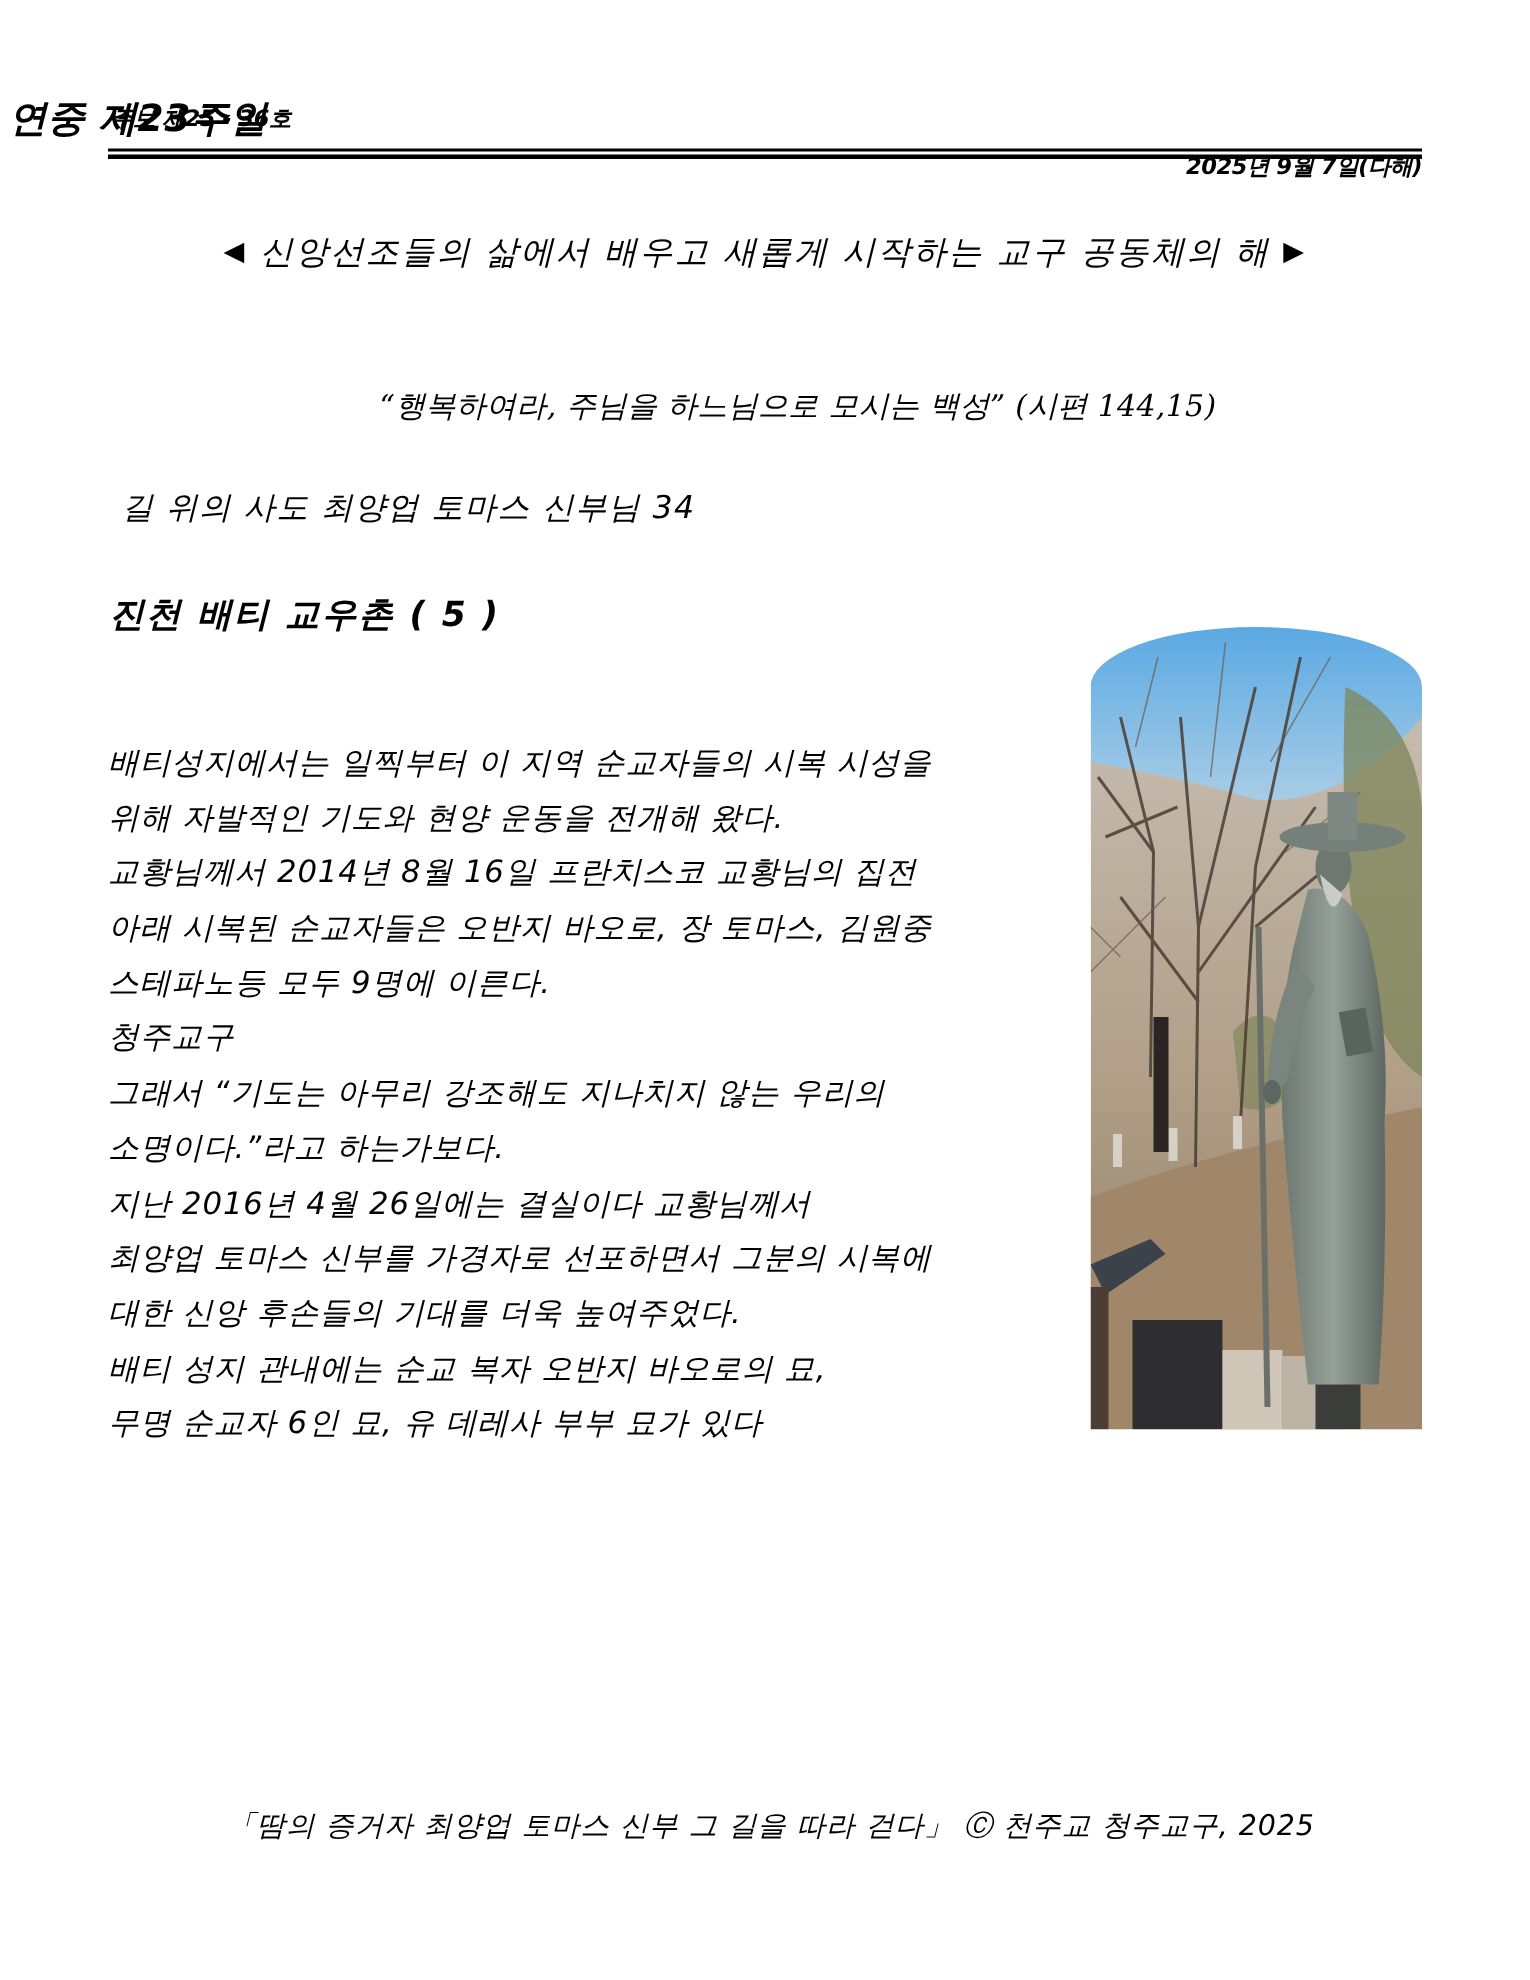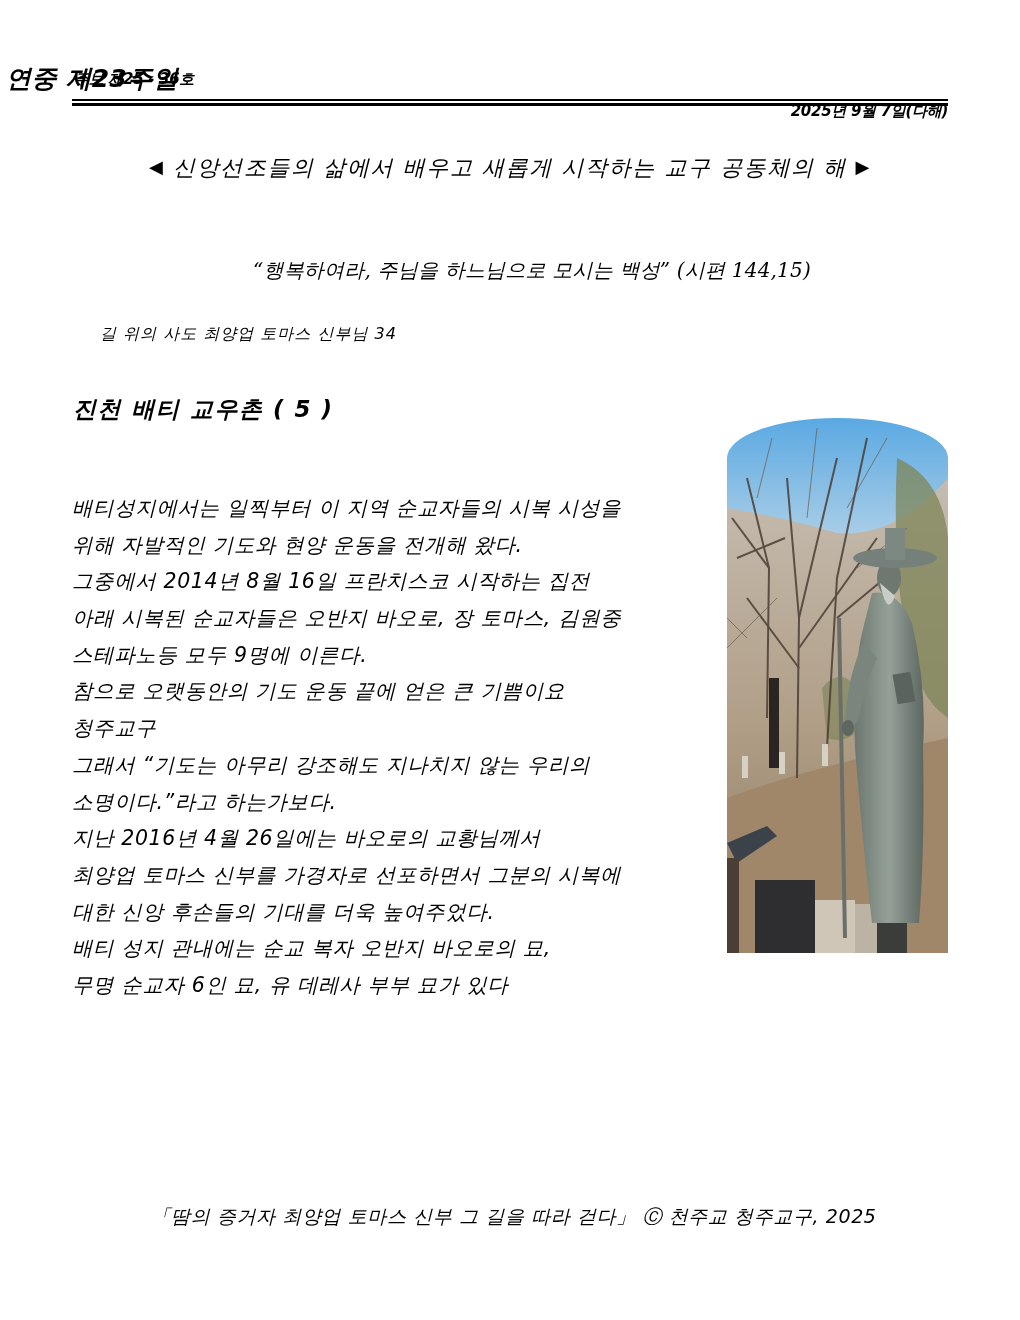--- a/index.html
+++ b/index.html
@@ -44,22 +44,22 @@
     .motto .arrow { font-size: 18px; display: inline-block; transform: translateY(-2px); }
 
     
     .scripture {
       left: 0; width: 1020px; top: 257px; text-align: center;
       font-family: "DejaVu Serif", "Liberation Serif", serif;
       font-size: 20px; letter-spacing: 0.2px; margin-left: 22px;
     }
 
     .series-title {
-      left: 100px; top: 324px;
-      font-size: 16px; letter-spacing: 1px;
+      left: 81px; top: 324px;
+      font-size: 21px; letter-spacing: 1px;
     }
     .section-title {
       left: 73px; top: 394px;
       font-size: 23px; font-weight: bold; letter-spacing: 1.5px;
     }
 
     
     .body-text {
       left: 72px; top: 467px; width: 640px; margin-top: 23px;
     }
@@ -106,28 +106,27 @@
   <span>“행복하여라, 주님을 하느님으로 모시는 백성”</span>
   <span>(시편 144,15)</span>
 </div>
 
 <div class="abs series-title">길 위의 사도 최양업 토마스 신부님 34</div>
 <div class="abs section-title">진천 배티 교우촌 ( 5 )</div>
 
 <div class="abs body-text">
   <span class="line">배티성지에서는 일찍부터 이 지역 순교자들의 시복 시성을</span>
   <span class="line">위해 자발적인 기도와 현양 운동을 전개해 왔다.</span>
-  <span class="line">그중에서 2014년 8월 16일 프란치스코 시작하는 집전</span>
+  <span class="line">교황님께서 2014년 8월 16일 프란치스코 교황님의 집전</span>
   <span class="line">아래 시복된 순교자들은 오반지 바오로, 장 토마스, 김원중</span>
   <span class="line">스테파노등 모두 9명에 이른다.</span>
-  <span class="line">참으로 오랫동안의 기도 운동 끝에 얻은 큰 기쁨이요</span>
   <span class="line">청주교구</span>
   <span class="line">그래서 “기도는 아무리 강조해도 지나치지 않는 우리의</span>
   <span class="line">소명이다.”라고 하는가보다.</span>
-  <span class="line">지난 2016년 4월 26일에는 바오로의 교황님께서</span>
+  <span class="line">지난 2016년 4월 26일에는 결실이다 교황님께서</span>
   <span class="line">최양업 토마스 신부를 가경자로 선포하면서 그분의 시복에</span>
   <span class="line">대한 신앙 후손들의 기대를 더욱 높여주었다.</span>
   <span class="line">배티 성지 관내에는 순교 복자 오반지 바오로의 묘,</span>
   <span class="line">무명 순교자 6인 묘, 유 데레사 부부 묘가 있다</span>
 </div>
 
 <div class="abs photo">
   <svg viewBox="0 0 221 535" preserveAspectRatio="none">
     <defs>
       <linearGradient id="sky" x1="0" y1="0" x2="0" y2="1">

